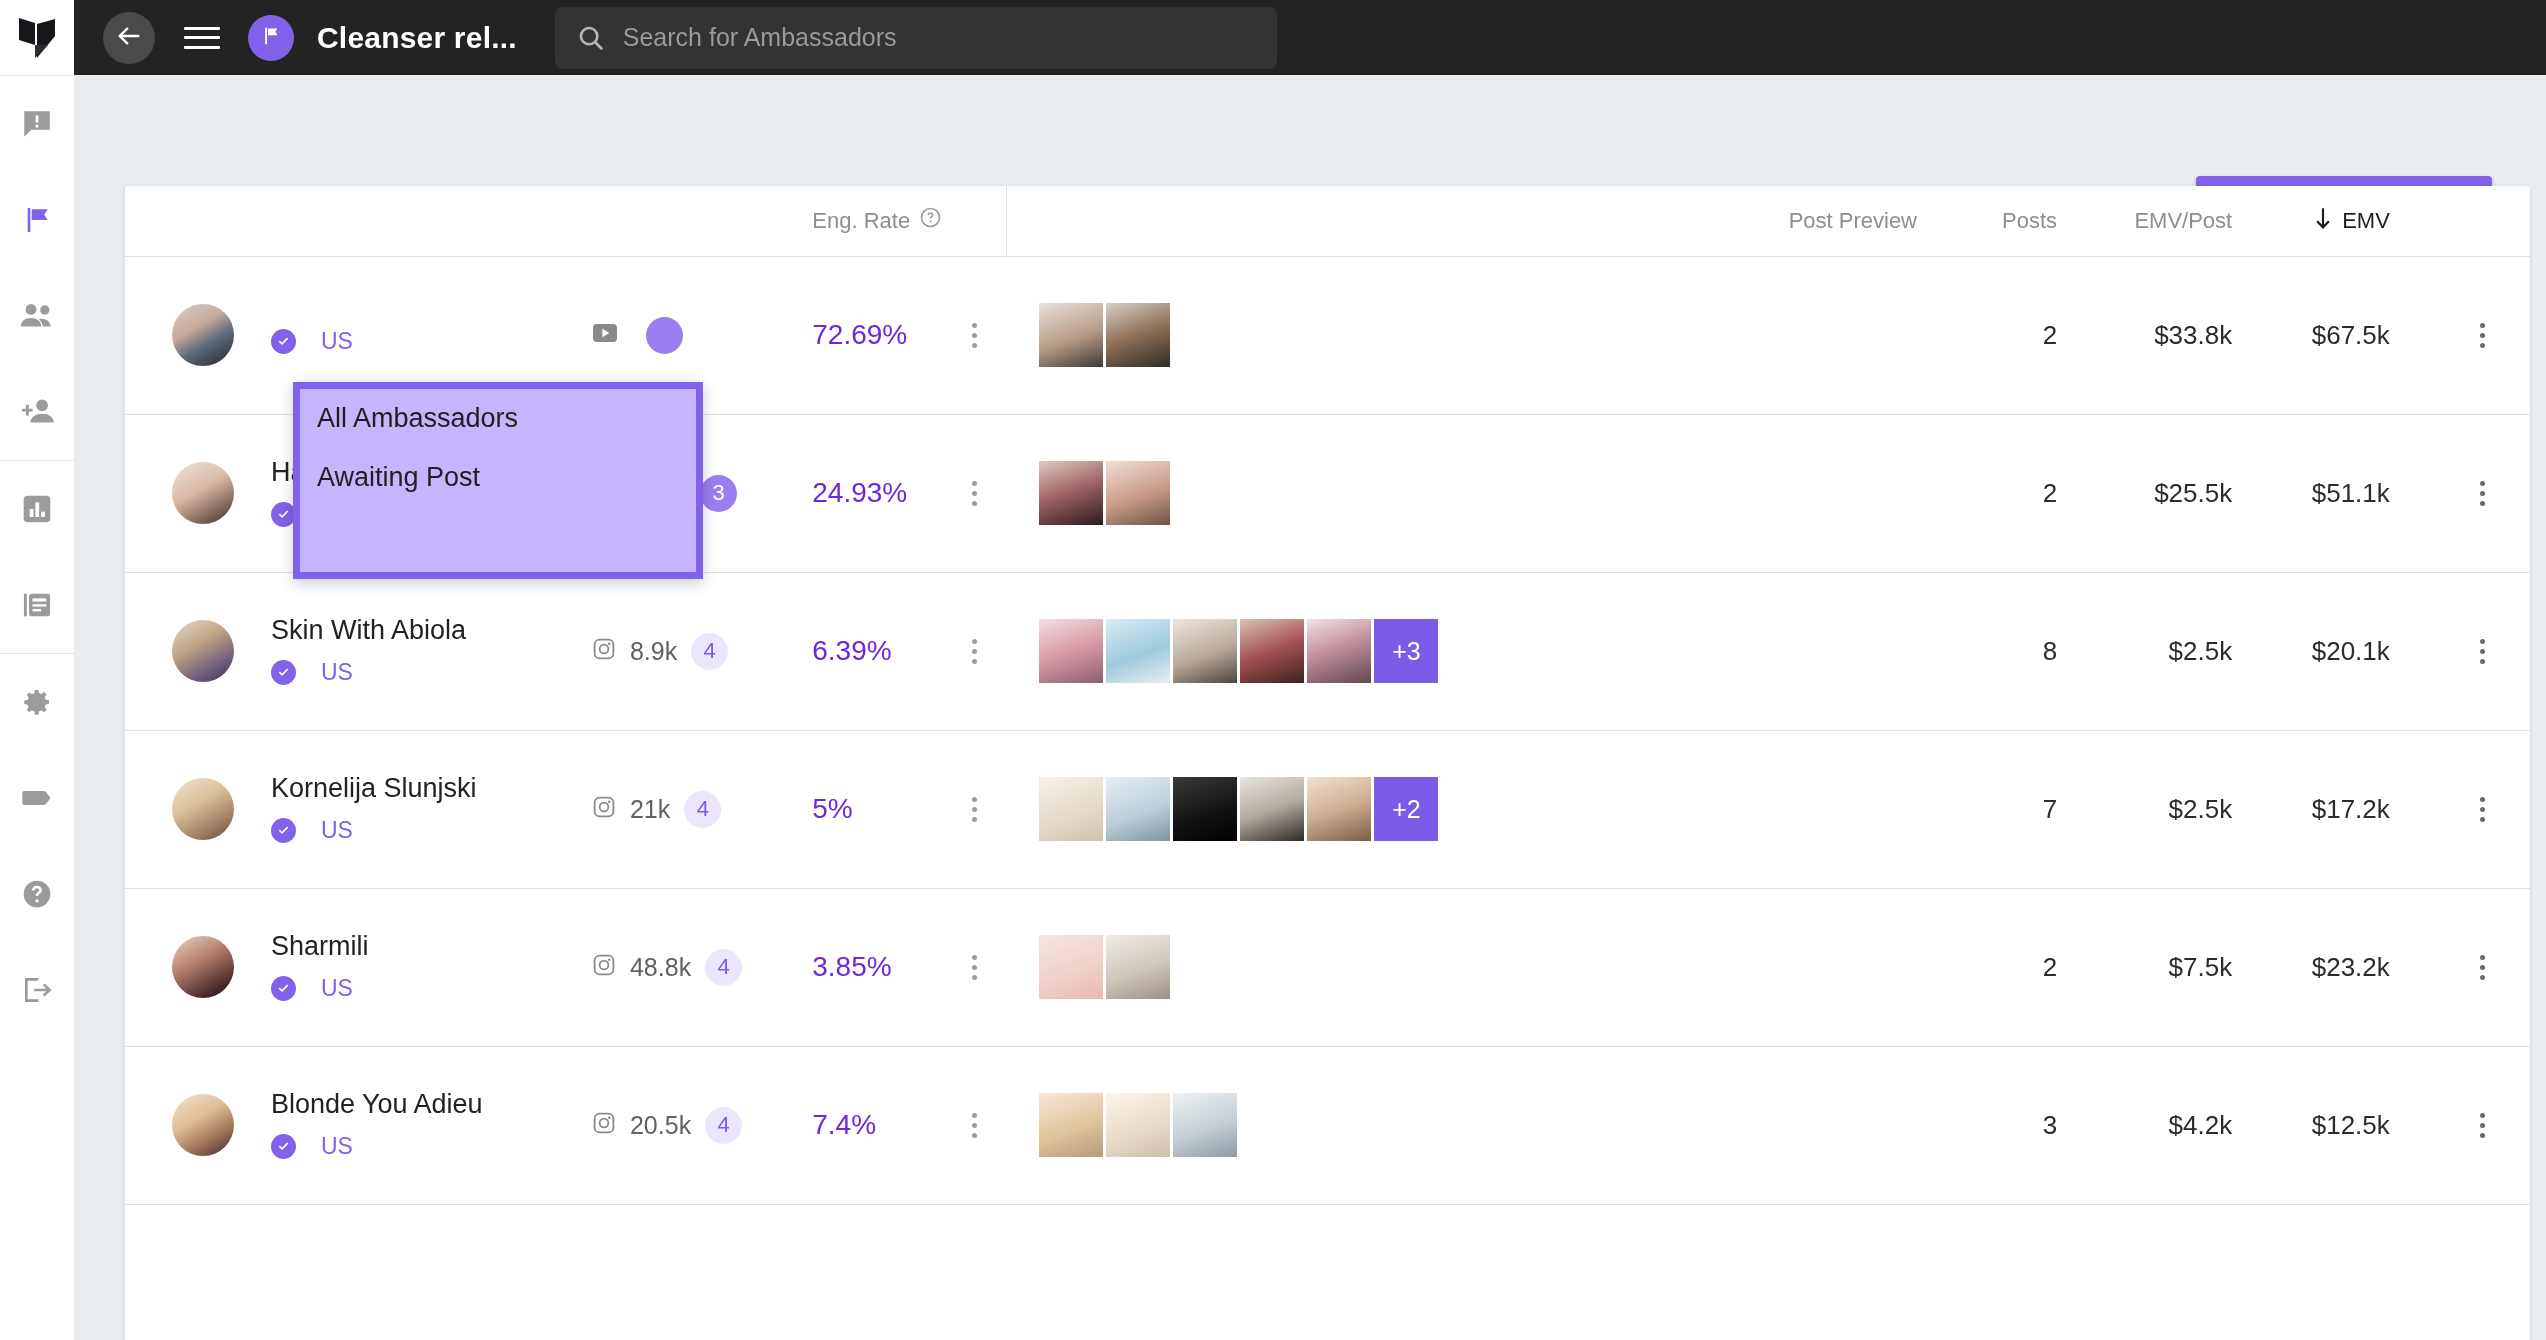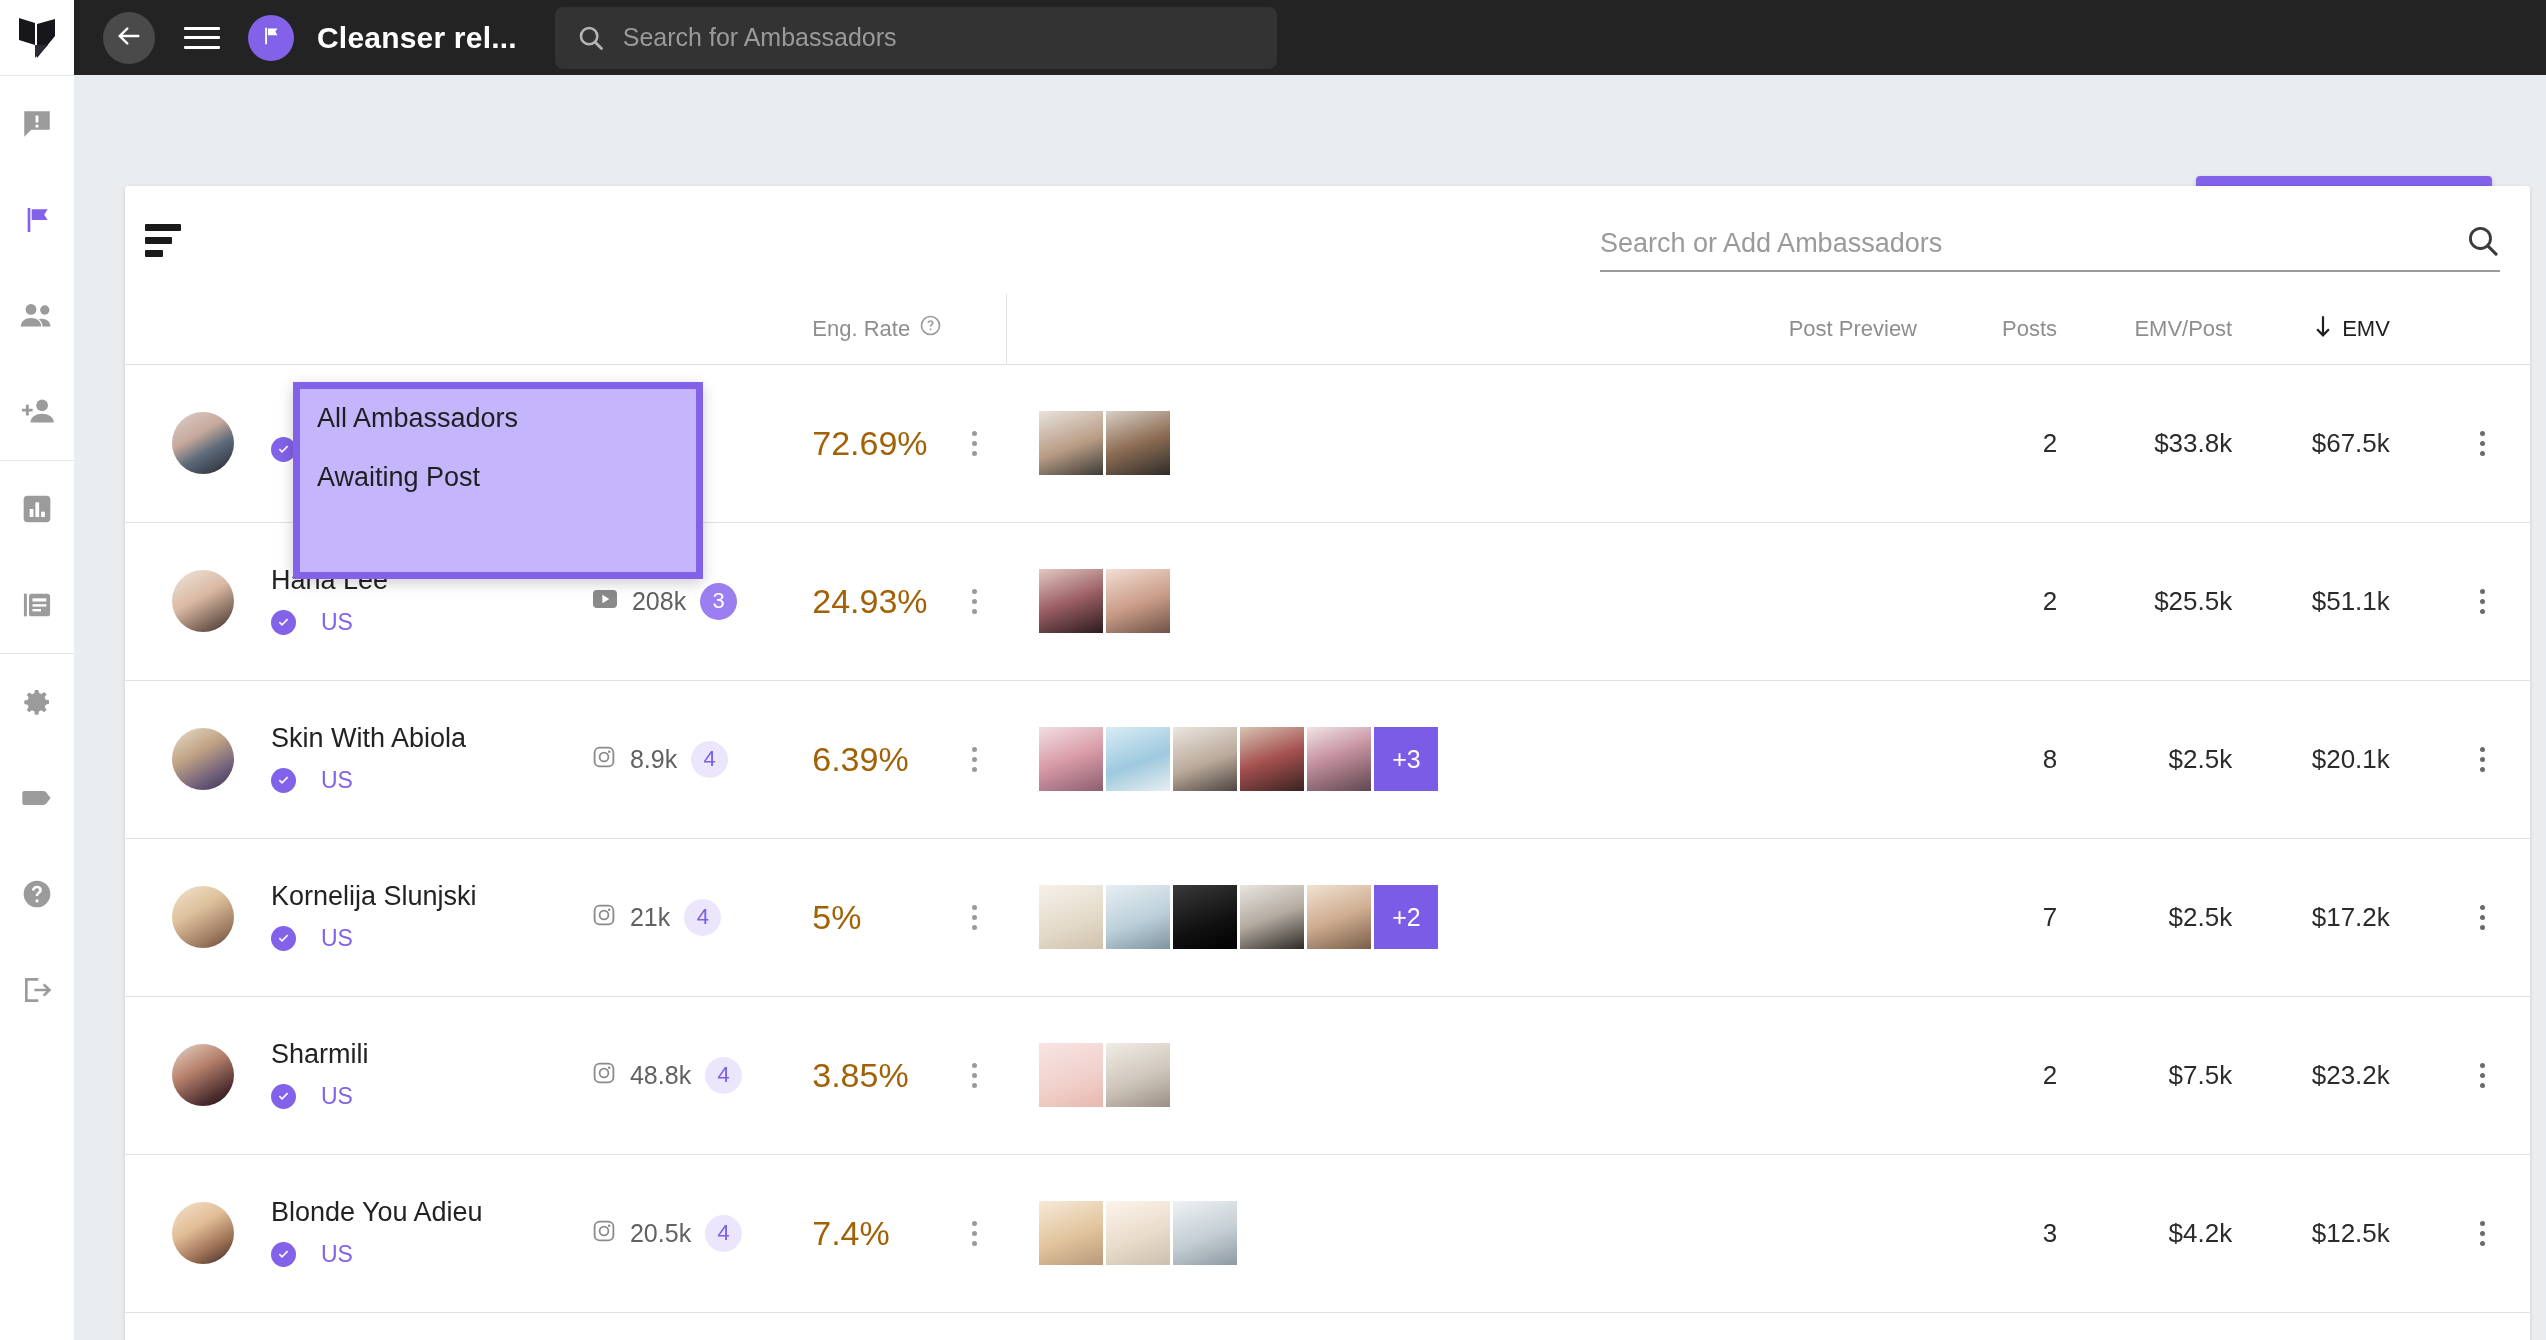--- a/index.html
+++ b/index.html
@@ -155,21 +155,21 @@
   .plat-cell { display:flex; align-items:center; gap:14px; }
   .plat-count { color:#616161; font-size: 25px; }
   .plat-badge {
     min-width: 37px; height: 37px; border-radius: 50%;
     display:flex; align-items:center; justify-content:center;
     font-size: 22px; padding: 0 5px;
   }
   .badge-solid { background:#9b7ef0; color:#fff; }
   .badge-light { background:#ece6fd; color:#7c5ce8; }
 
-  .rate-txt { font-size: 34px; color:#a16207; }
+  .rate-txt { font-size: 28px; color:#6d28d9; }
 
   .kebab { display:flex; flex-direction:column; gap:5px; align-items:center; cursor:pointer; }
   .kebab i { width:5px; height:5px; border-radius:50%; background:#9a9a9a; display:block; }
   .kebab.dark i { background:#6a6a6a; }
 
   .thumbs { display:flex; align-items:center; padding-left: 33px; gap: 3px; }
   .thumb { width: 64px; height: 64px; background-size: cover; background-position: center; flex:0 0 auto; }
   .more-chip {
     width: 64px; height: 64px; background:#7b5ce6; color:#fff;
     display:flex; align-items:center; justify-content:center;
@@ -332,36 +332,20 @@
     <span class="ph">Search for Ambassadors</span>
   </div>
 </div>
 
 <div id="body-area">
 
   <button id="add-btn">ADD AMBASSADORS</button>
 
   <div id="card">
 
-    <div id="card-toolbar">
-      <div id="sort-icon">
-        <i></i>
-          <i></i>
-          <i></i>
-      </div>
-      <div id="inline-search">
-        <span class="ph">Search or Add Ambassadors</span>
-        <span>
-          <svg width="34" height="34" viewBox="0 0 24 24">
-            <circle cx="10.2" cy="10.2" r="7.1" fill="none" stroke="#3b3b3b" stroke-width="2"></circle>
-            <path d="M15.4 15.4 21.2 21.2" stroke="#3b3b3b" stroke-width="2.2" stroke-linecap="round"></path>
-          </svg>
-        </span>
-      </div>
-    </div>
 
     <table id="amb-table">
       <thead>
         <tr>
           <th class="col-avatar"></th>
           <th class="col-name"></th>
           <th class="col-plat"></th>
           <th class="col-rate th-pad-rate">
             <span style="display:inline-flex;align-items:center;gap:9px;">
               <span>Eng. Rate</span>

